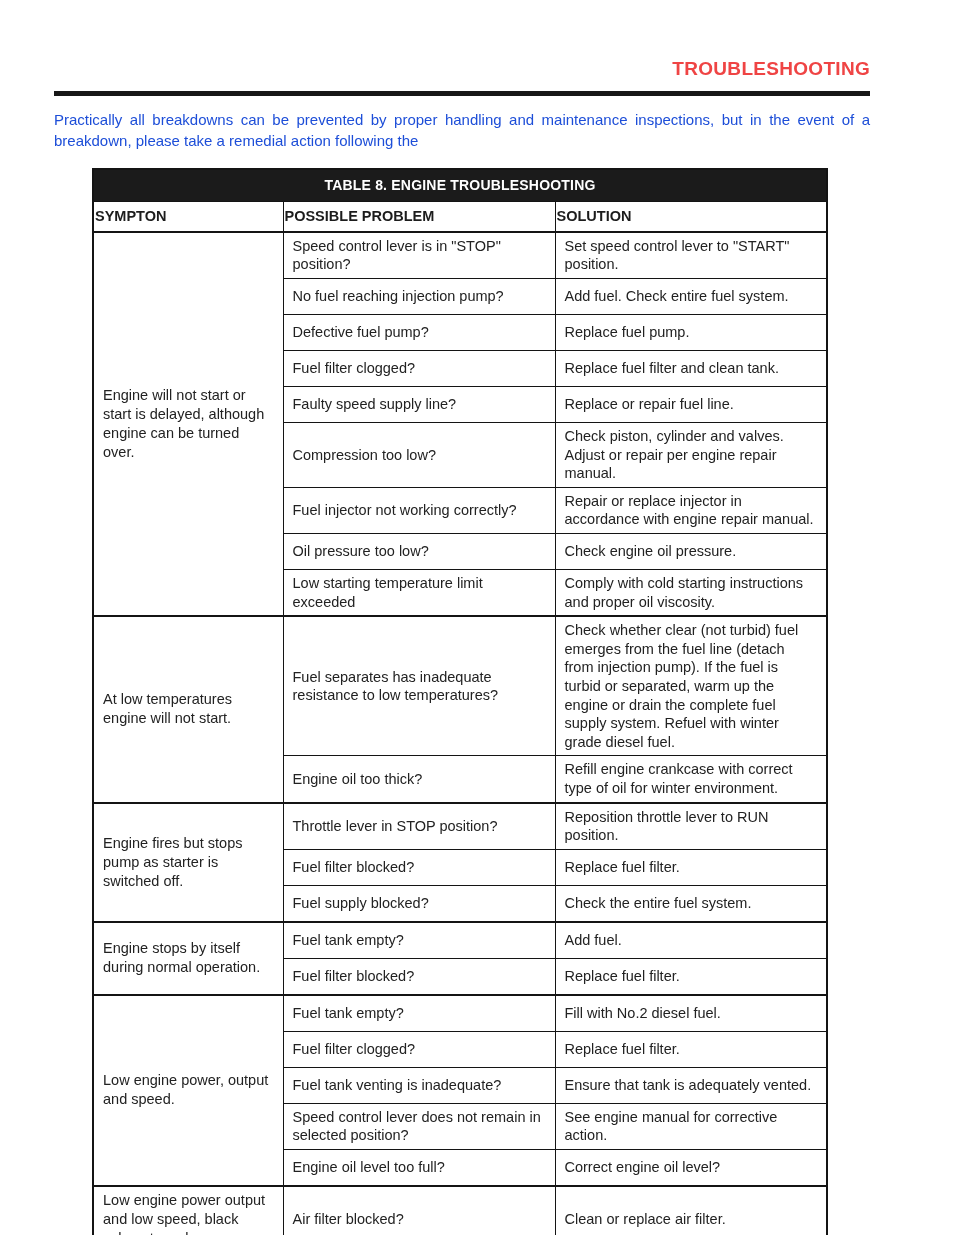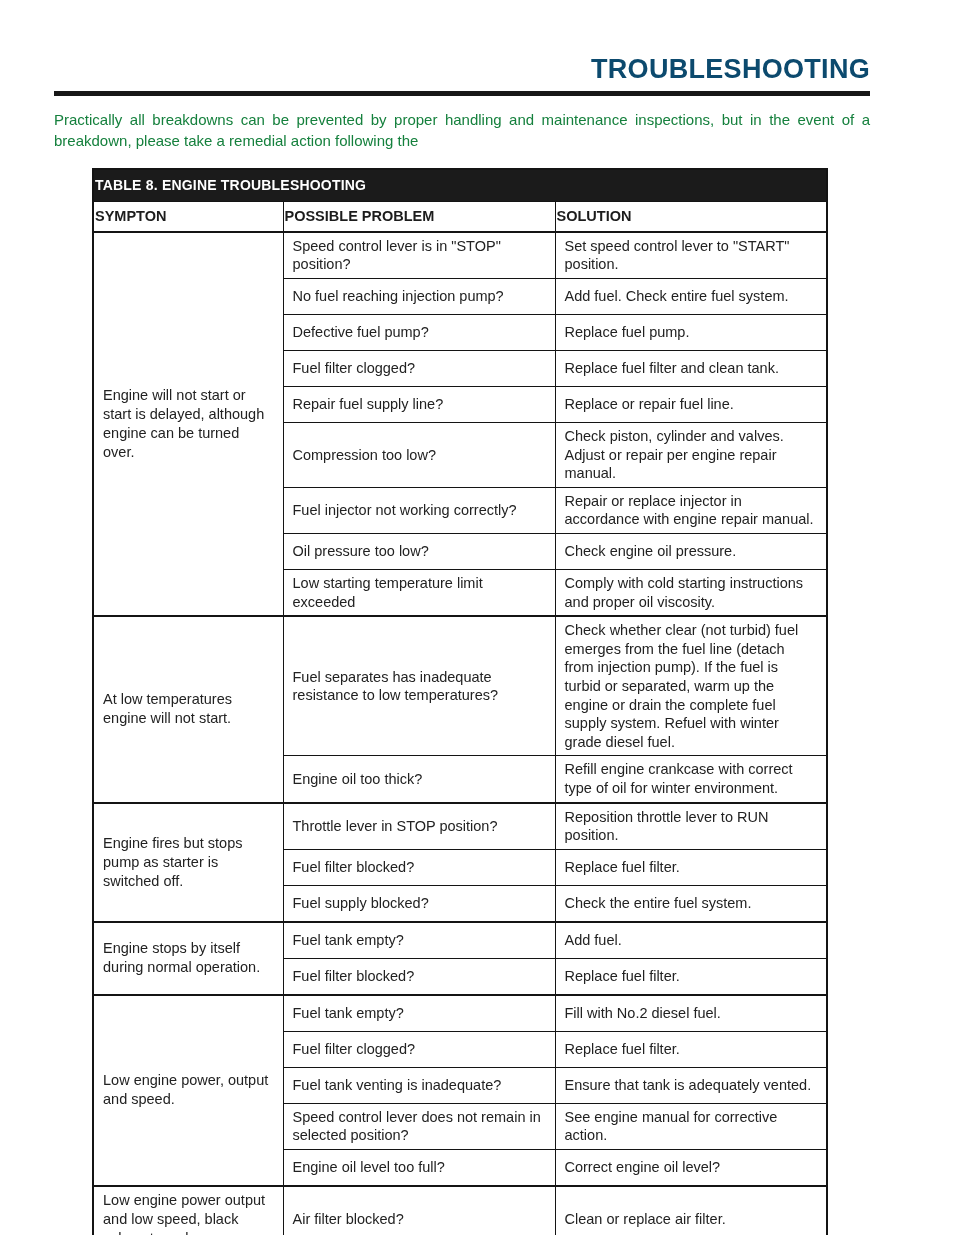--- a/index.html
+++ b/index.html
@@ -13,61 +13,61 @@
     overflow: hidden;
     font-family: "Liberation Sans", sans-serif;
     color: #1c1c1c;
     -webkit-font-smoothing: antialiased;
   }
   .page {
     padding: 54px 84px 0 54px; 
   }
   .page-title {
     text-align: right;
-    font-size: 27px;
+    font-size: 19px;
     font-weight: bold;
     letter-spacing: 0.3px;
     line-height: 30px;
-    color: #0c4a6e;
+    color: #ef4444;
   }
   .rule-top {
     height: 5px;
     background: #171717;
     margin-top: 7px;
   }
   .intro {
     display: flex;
     gap: 17px;
     margin-top: 13px;
   }
   .intro-col {
     flex: 1;
     font-size: 15px;
     line-height: 21.4px;
     text-align: justify;
-    color: #15803d;
+    color: #1d4ed8;
   }
   .table-wrap {
     margin-left: 38px;
     margin-top: 16px;
     width: 734px;
   }
   table.ts-table {
     border-collapse: collapse;
     table-layout: fixed;
     width: 734px;
     border: 2px solid #141414;
   }
   .ts-table th.title-bar {
     background: #1b1b1b;
     color: #ffffff;
     font-size: 14px;
     font-weight: bold;
     height: 29px;
-    text-align: left;
+    text-align: center;
     letter-spacing: 0.2px;
   }
   .ts-table th.col-head {
     font-size: 14.5px;
     font-weight: bold;
     height: 27px;
     border: 1px solid #141414;
     text-align: left;
     background: #ffffff;
   }
@@ -129,21 +129,21 @@
           </tr>
           <tr>
             <td>Defective fuel pump?</td>
             <td>Replace fuel pump.</td>
           </tr>
           <tr>
             <td>Fuel filter clogged?</td>
             <td>Replace fuel filter and clean tank.</td>
           </tr>
           <tr>
-            <td>Repair fuel supply line?</td>
+            <td>Faulty speed supply line?</td>
             <td>Replace or repair fuel line.</td>
           </tr>
           <tr>
             <td>Compression too low?</td>
             <td>Check piston, cylinder and valves. Adjust or repair per engine repair manual.</td>
           </tr>
           <tr>
             <td>Fuel injector not working correctly?</td>
             <td>Repair or replace injector in accordance with engine repair manual.</td>
           </tr>

